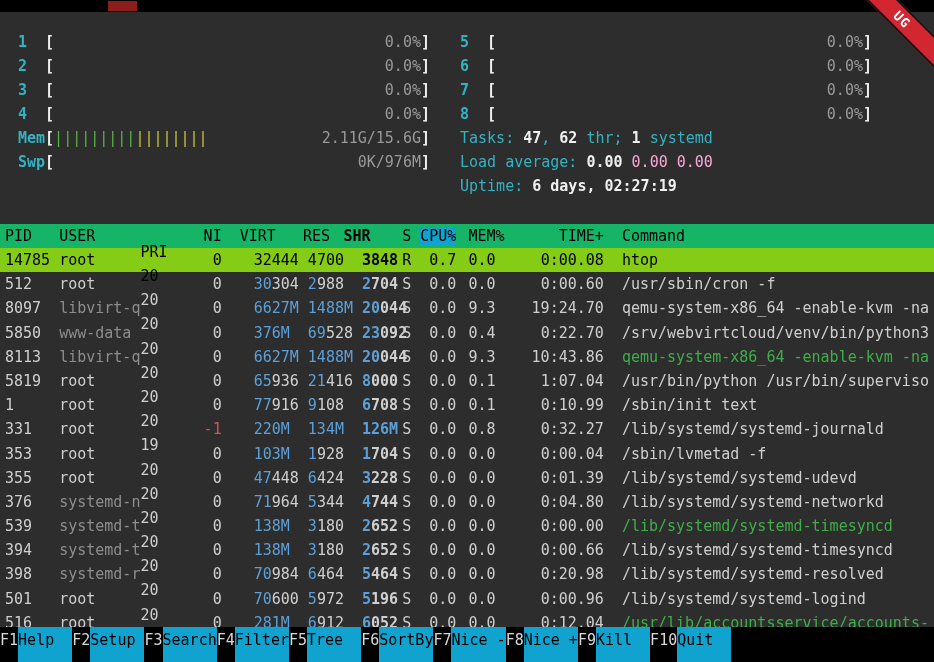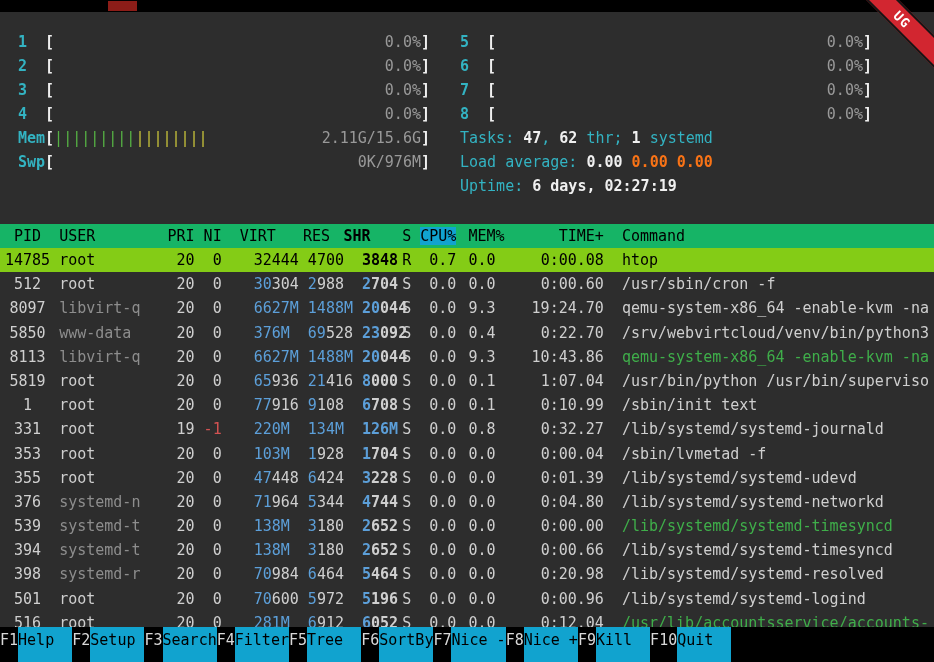--- a/index.html
+++ b/index.html
@@ -23,34 +23,34 @@
   .mrow { display:flex; height:24px; line-height:24px; white-space:pre; }
   .mlabel { width:3ch; color:#33b3c2; font-weight:bold; flex:none; }
   .bracket { color:#efefef; font-weight:bold; flex:none; }
   .mfill { flex:1; overflow:hidden; white-space:pre; }
   .bar-green { color:#56b344; }
   .bar-yellow { color:#c6c13b; }
   .mval { color:#999999; flex:none; }
 
   .cyan { color:#33b3c2; }
   .bw { color:#f0f0f0; font-weight:bold; }
-  .w  { color:#f97316;font-weight:bold; }
+  .w  { color:#f9a8d4; }
 
   .gap-row { height:26px; }
 
   .thead { display:flex; height:24px; line-height:24px; background:#16b466; color:#000; padding-left:5px; white-space:pre; }
   .thead span { color:#000; }
   .sorthl { background:#11a3cf; }
 
   .prow { display:flex; height:24.2px; line-height:24.2px; padding-left:5px; white-space:pre; }
   .prow span { color:#cfcfcf; }
-  .c-pid  { width:5ch; text-align:center; flex:none; }
+  .c-pid  { width:5ch; text-align:left; flex:none; }
   .c-g1   { width:1ch; flex:none; }
   .c-user { width:9ch; flex:none; overflow:hidden; }
-  .c-pri  { width:6ch; text-align:right; flex:none; }
+  .c-pri  { width:6ch; flex:none;margin-top:16px; }
   .c-ni   { width:3ch; text-align:right; flex:none; }
   .c-virt { width:6ch; text-align:right; flex:none; }
   .c-res  { width:6ch; text-align:right; flex:none; }
   .c-shr  { width:6ch; text-align:center; flex:none;font-weight:bold; }
   .c-s    { width:3ch; text-align:right; flex:none; }
   .c-cpu  { width:5ch; text-align:right; flex:none; }
   .c-mem  { width:5ch; flex:none;margin-left:12px; }
   .c-time { width:10ch; text-align:right; flex:none; }
   .c-g2   { width:2ch; flex:none; }
   .c-cmd  { flex:1; overflow:hidden; }

